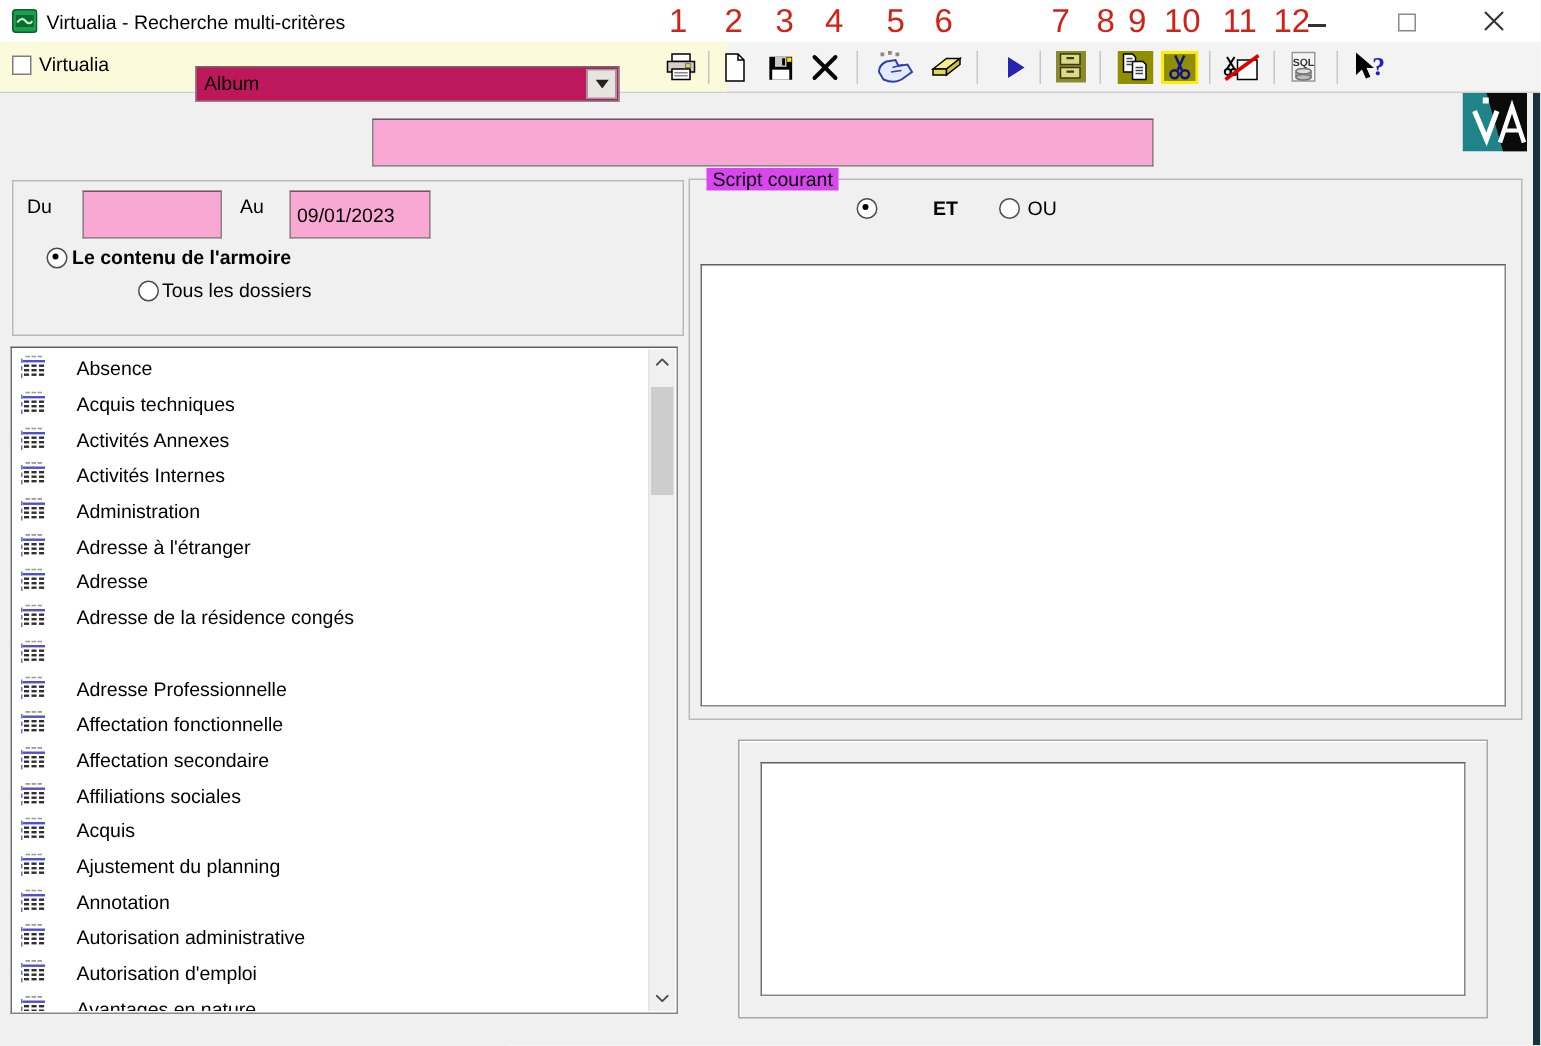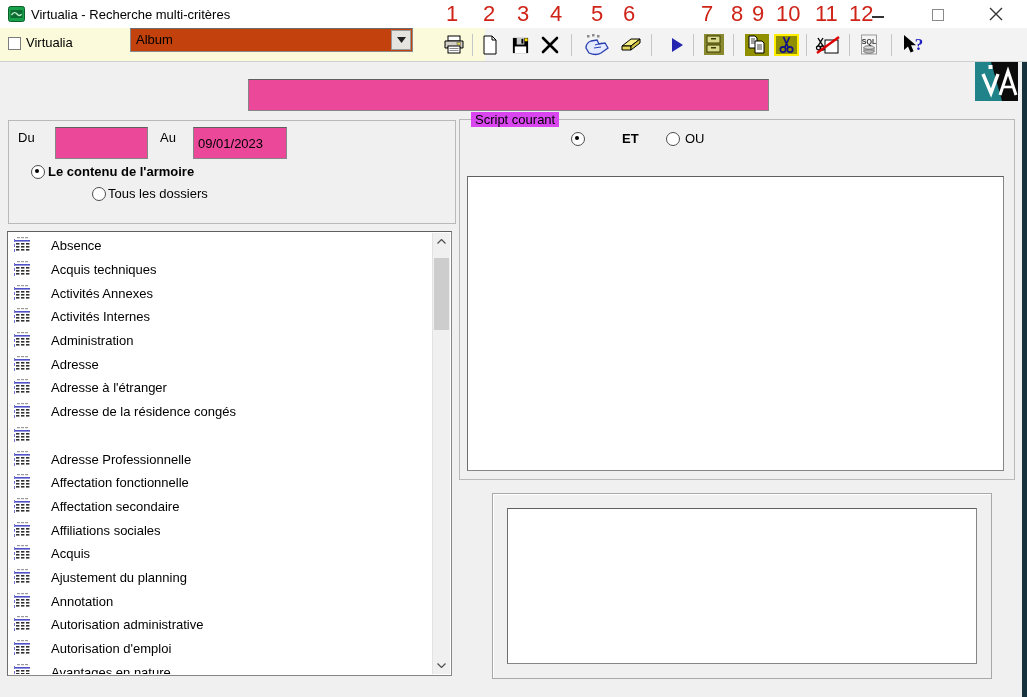--- a/index.html
+++ b/index.html
@@ -10,38 +10,38 @@
   .titlebar{position:absolute;left:0;top:0;width:1027px;height:28px;background:#ffffff;}
   .title-text{position:absolute;left:31px;top:7px;font-size:13px;white-space:nowrap;}
   .win-min{position:absolute;left:872px;top:16px;width:12px;height:0;border-top:2px solid #333;}
   .win-max{position:absolute;left:932px;top:9px;width:10px;height:10px;border:1px solid #8a8a8a;background:#fff;}
   .win-close{position:absolute;left:988px;top:6px;width:16px;height:16px;}
   
   .toolbar{position:absolute;left:0;top:28px;width:1027px;height:33px;background:#f3f3f3;border-bottom:1px solid #cfcfcf;}
   .tb-yellow{position:absolute;left:0;top:0;width:485px;height:33px;background:#fbfbdc;}
   .checkbox{position:absolute;left:8px;top:9px;width:11px;height:11px;background:#fff;border:1px solid #7d7d7d;}
   .cb-label{position:absolute;left:26px;top:7px;}
-  .combo{position:absolute;left:130px;top:0;width:281px;height:22px;background:#c2410c;
+  .combo{position:absolute;left:130px;top:16px;width:281px;height:22px;background:#be185d;
     border:1px solid #8a8a8a;border-top-color:#6c6c6c;}
   .combo-text{position:absolute;left:5px;top:3px;}
   .combo-btn{position:absolute;right:1px;top:1px;width:18px;height:18px;background:#e6e4df;
     border:1px solid #9a9a9a;display:flex;align-items:center;justify-content:center;}
   .tbtn{position:absolute;top:5px;height:24px;display:flex;align-items:center;justify-content:center;}
   .tsep{position:absolute;top:6px;width:1px;height:22px;background:#c6c6c6;}
   .num{position:absolute;top:1px;font-size:22px;color:#cf2318;line-height:26px;}
   
   .sunken{background:#fff;border:1px solid #868686;border-top-color:#5f5f5f;border-left-color:#6e6e6e;}
   .groupbox{position:absolute;border:1px solid #b9b9b9;background:transparent;}
   .grouplabel{position:absolute;background:#d946ef;padding:0 4px;white-space:nowrap;}
   .raised{background:#f0f0f0;border:1px solid #a8a8a8;box-shadow:inset 1px 1px 0 #ffffff;}
   .radio{position:absolute;width:12px;height:12px;border:1px solid #4d4d4d;border-radius:50%;background:#fff;}
   .radio.sel::after{content:'';position:absolute;left:3px;top:3px;width:4px;height:4px;border-radius:50%;background:#000;}
   .lbl{position:absolute;white-space:nowrap;}
   .bold{font-weight:bold;}
-  input.field{position:absolute;border:1px solid #868686;border-top-color:#5f5f5f;background:#ec4899;
+  input.field{position:absolute;border:1px solid #868686;border-top-color:#5f5f5f;background:#f9a8d4;
     font-family:"Liberation Sans",sans-serif;font-size:13px;padding:15px 4px;box-sizing:border-box;}
   
   .list{position:absolute;left:7px;top:231px;width:443px;height:443px;overflow:hidden;}
   .list-inner{position:absolute;left:1px;top:2px;right:20px;bottom:1px;overflow:hidden;}
   .row{display:flex;align-items:center;height:23.7px;padding-left:5px;gap:20px;white-space:nowrap;}
   .scrollbar{position:absolute;top:1px;right:1px;width:17px;bottom:1px;background:#f0f0f0;border-left:1px solid #e2e2e2;}
   .sb-btn{position:absolute;left:0;width:17px;height:17px;display:flex;align-items:center;justify-content:center;}
   .sb-thumb{position:absolute;left:1px;width:15px;background:#cdcdcd;}
   .right-strip{position:absolute;left:1022px;top:62px;width:5px;height:635px;background:#16323c;}
 </style>
@@ -389,49 +389,49 @@
               <rect x="2" y="12" width="3.4" height="1.6"></rect>
               <rect x="7" y="12" width="3.4" height="1.6"></rect>
               <rect x="12" y="12" width="3.4" height="1.6"></rect>
             </g>
             <g fill="#7070d0">
               <rect x="0" y="2" width="1" height="3"></rect>
               <rect x="0" y="7" width="1" height="3"></rect>
               <rect x="0" y="12" width="1" height="3"></rect>
             </g>
           </svg>
+          <span>Adresse à l'étranger</span>
+        </div>
+
+        <div class="row">
+          <svg width="17" height="17" viewBox="0 0 17 17">
+            <g fill="#9a9a9a">
+              <rect x="3" y="0" width="3" height="1.2"></rect>
+              <rect x="7" y="0" width="3" height="1.2"></rect>
+              <rect x="11" y="0" width="3" height="1.2"></rect>
+            </g>
+            <rect x="1" y="3" width="15" height="1.6" fill="#5050c8"></rect>
+            <g fill="#303030">
+              <rect x="2" y="6" width="3.4" height="1.6"></rect>
+              <rect x="7" y="6" width="3.4" height="1.6"></rect>
+              <rect x="12" y="6" width="3.4" height="1.6"></rect>
+              <rect x="2" y="9" width="3.4" height="1.6"></rect>
+              <rect x="7" y="9" width="3.4" height="1.6"></rect>
+              <rect x="12" y="9" width="3.4" height="1.6"></rect>
+              <rect x="2" y="12" width="3.4" height="1.6"></rect>
+              <rect x="7" y="12" width="3.4" height="1.6"></rect>
+              <rect x="12" y="12" width="3.4" height="1.6"></rect>
+            </g>
+            <g fill="#7070d0">
+              <rect x="0" y="2" width="1" height="3"></rect>
+              <rect x="0" y="7" width="1" height="3"></rect>
+              <rect x="0" y="12" width="1" height="3"></rect>
+            </g>
+          </svg>
           <span>Adresse</span>
-        </div>
-
-        <div class="row">
-          <svg width="17" height="17" viewBox="0 0 17 17">
-            <g fill="#9a9a9a">
-              <rect x="3" y="0" width="3" height="1.2"></rect>
-              <rect x="7" y="0" width="3" height="1.2"></rect>
-              <rect x="11" y="0" width="3" height="1.2"></rect>
-            </g>
-            <rect x="1" y="3" width="15" height="1.6" fill="#5050c8"></rect>
-            <g fill="#303030">
-              <rect x="2" y="6" width="3.4" height="1.6"></rect>
-              <rect x="7" y="6" width="3.4" height="1.6"></rect>
-              <rect x="12" y="6" width="3.4" height="1.6"></rect>
-              <rect x="2" y="9" width="3.4" height="1.6"></rect>
-              <rect x="7" y="9" width="3.4" height="1.6"></rect>
-              <rect x="12" y="9" width="3.4" height="1.6"></rect>
-              <rect x="2" y="12" width="3.4" height="1.6"></rect>
-              <rect x="7" y="12" width="3.4" height="1.6"></rect>
-              <rect x="12" y="12" width="3.4" height="1.6"></rect>
-            </g>
-            <g fill="#7070d0">
-              <rect x="0" y="2" width="1" height="3"></rect>
-              <rect x="0" y="7" width="1" height="3"></rect>
-              <rect x="0" y="12" width="1" height="3"></rect>
-            </g>
-          </svg>
-          <span>Adresse à l'étranger</span>
         </div>
 
         <div class="row">
           <svg width="17" height="17" viewBox="0 0 17 17">
             <g fill="#9a9a9a">
               <rect x="3" y="0" width="3" height="1.2"></rect>
               <rect x="7" y="0" width="3" height="1.2"></rect>
               <rect x="11" y="0" width="3" height="1.2"></rect>
             </g>
             <rect x="1" y="3" width="15" height="1.6" fill="#5050c8"></rect>

